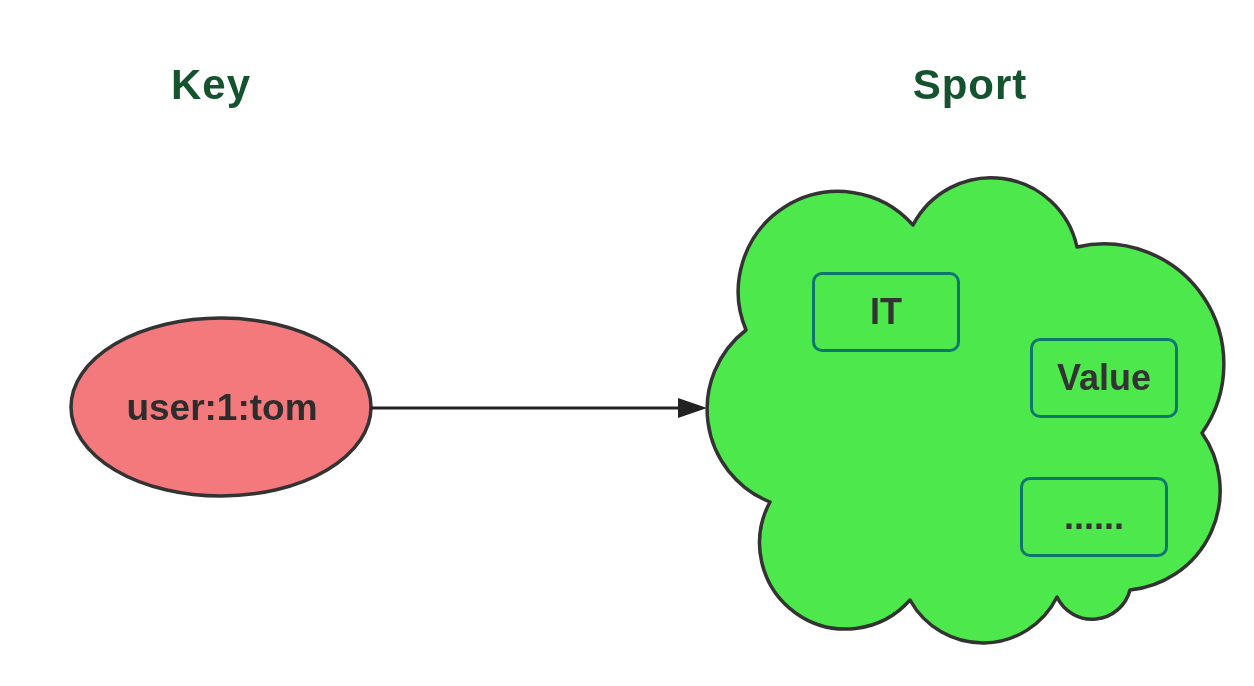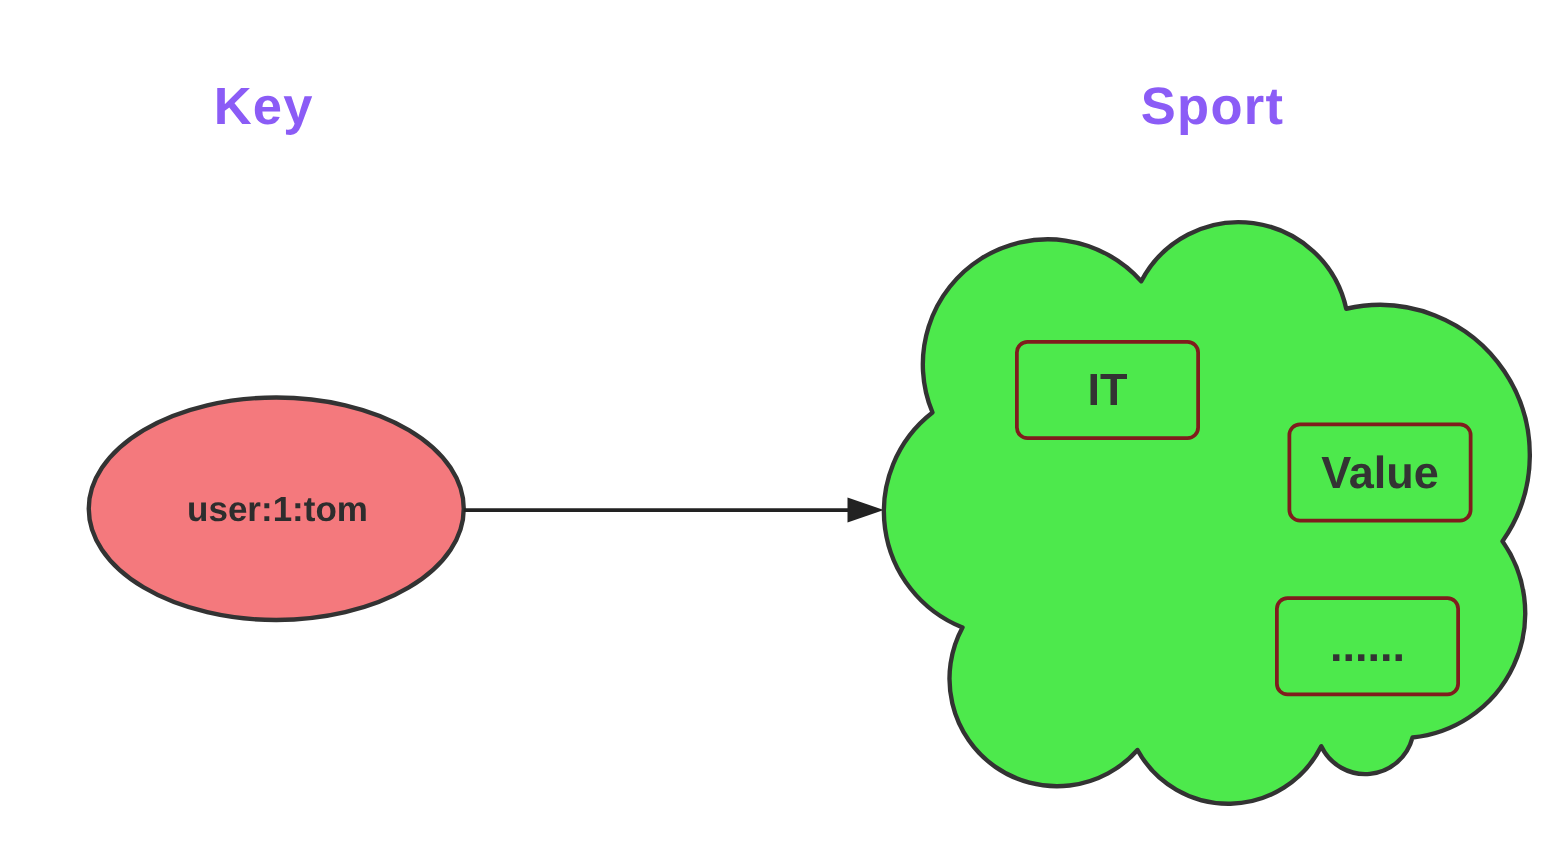--- a/index.html
+++ b/index.html
@@ -23,44 +23,44 @@
     height: 686px;
   }
   .heading {
     position: absolute;
     width: 260px;
     height: 54px;
     line-height: 54px;
     text-align: center;
     font-size: 42px;
     font-weight: 700;
-    color: #8b5cf6;
+    color: #14532d;
     letter-spacing: 1px;
   }
   .heading.key   { left: 81px;  top: 58px; }
   .heading.value { left: 840px; top: 58px; }
   .key-node-text {
     position: absolute;
     left: 72px;
     top: 383px;
     width: 300px;
     height: 50px;
     line-height: 50px;
     text-align: center;
-    font-size: 28px;
+    font-size: 37px;
     font-weight: 700;
     color: #2d2d2d;
   }
   .vbox {
     position: absolute;
     box-sizing: border-box;
     width: 148px;
     height: 80px;
     background: #4de94c;
-    border: 3px solid #7f1d1d;
+    border: 3px solid #0f766e;
     border-radius: 10px;
     display: flex;
     align-items: center;
     justify-content: center;
     font-size: 36px;
     font-weight: 700;
     color: #333333;
   }
   .vbox.it    { left: 812px;  top: 272px; }
   .vbox.music { left: 1030px; top: 338px; }

